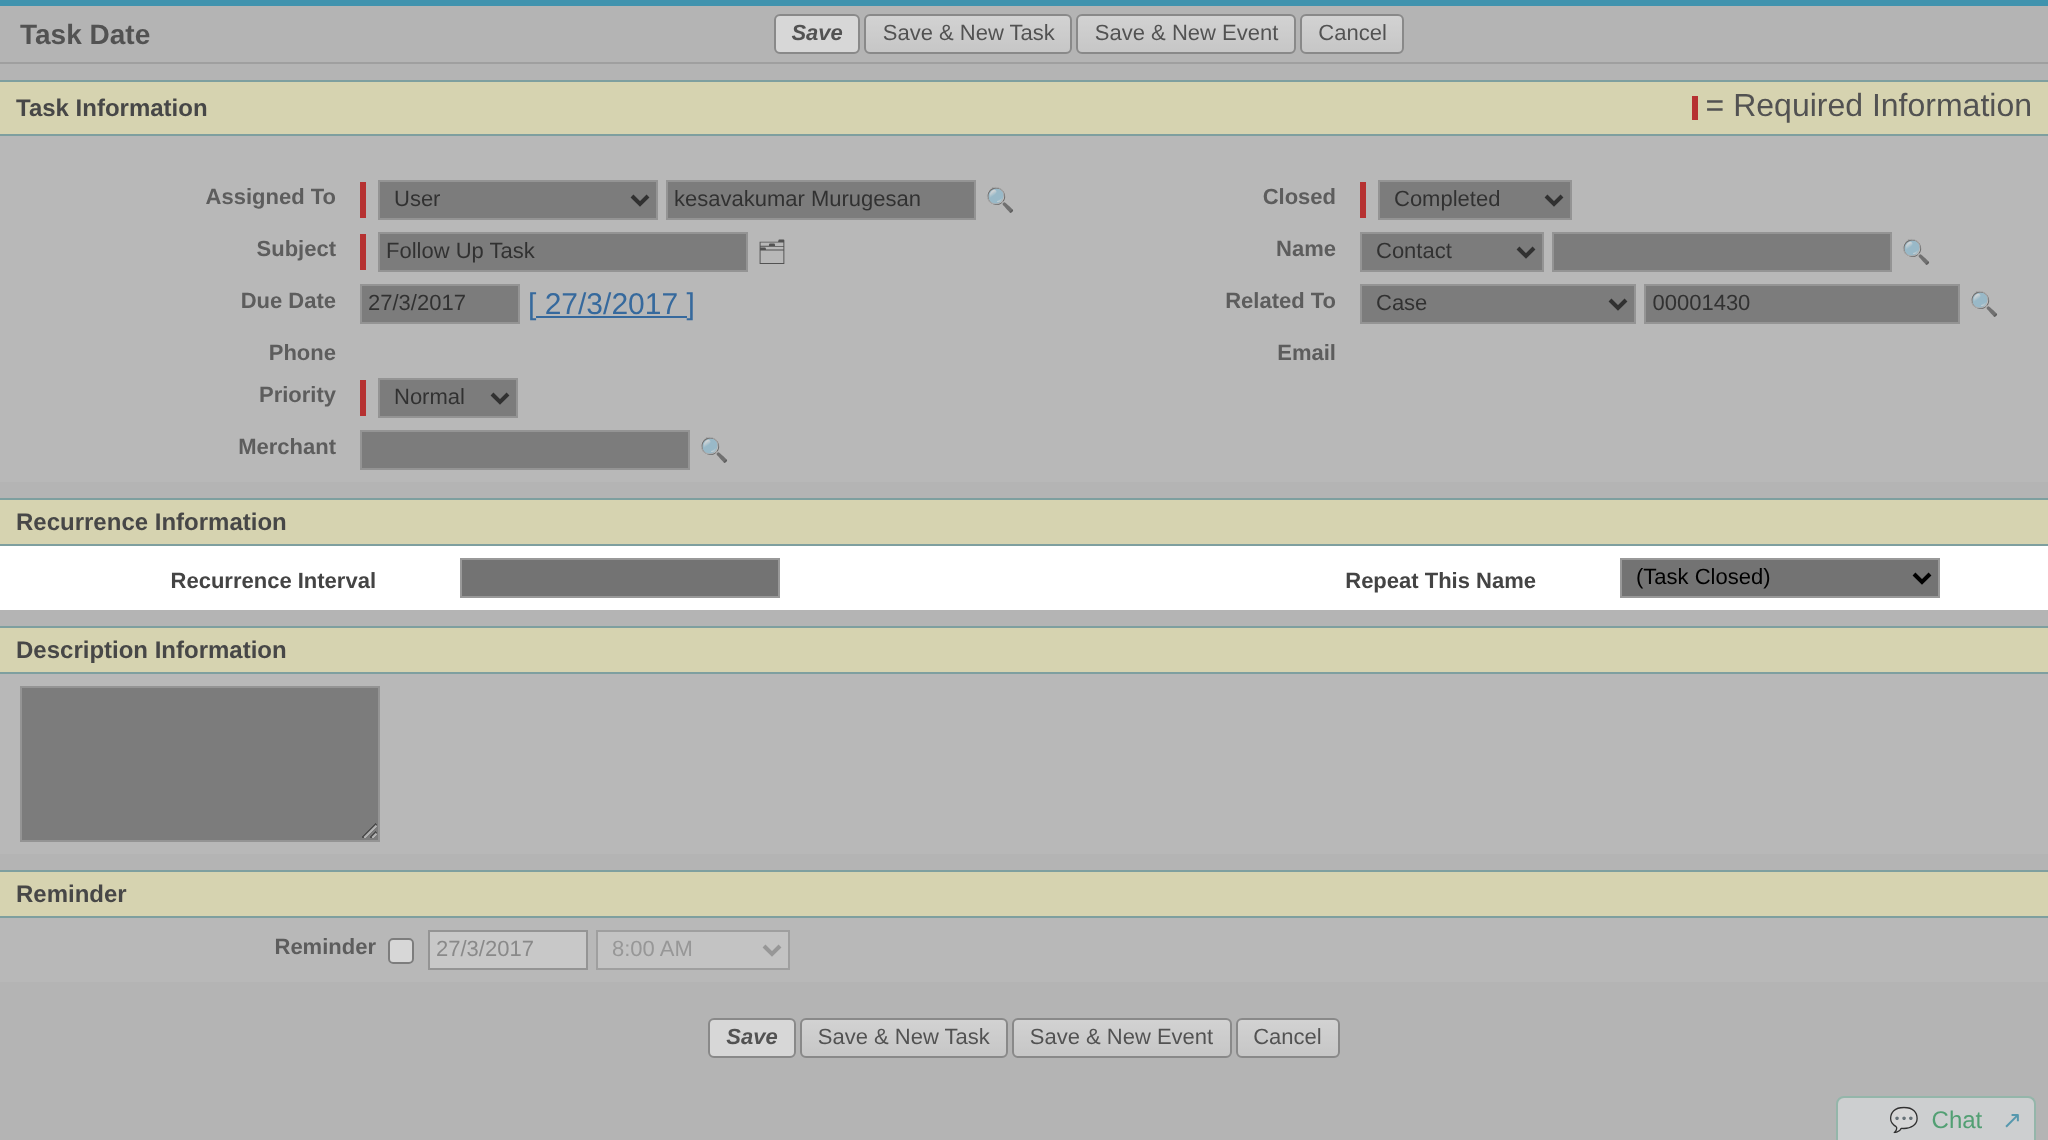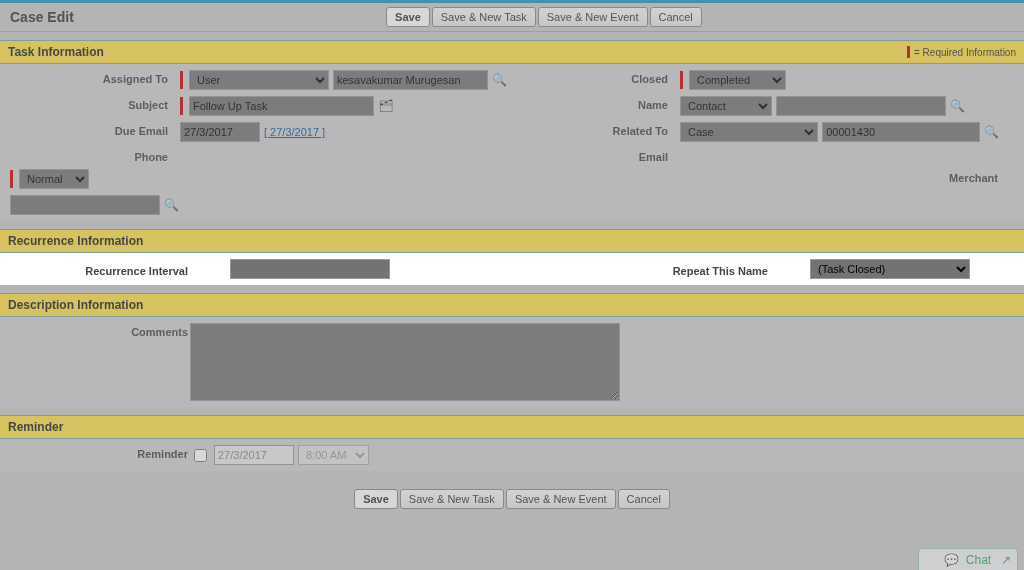--- a/index.html
+++ b/index.html
@@ -4,49 +4,49 @@
 <style>
   * { box-sizing: border-box; }
   html, body { margin:0; padding:0; font-family: Arial, Helvetica, sans-serif; font-size:11px; color:#333; background:#c9c9c9; }
   .page { width:1024px; height:570px; position:relative; background:#c9c9c9; overflow:hidden; }
   .overlay { position:absolute; inset:0; background:rgba(140,140,140,0.35); pointer-events:none; }
   .bar-top { height:3px; background:#1797c0; }
   .title-row { display:flex; align-items:center; padding:4px 10px; border-bottom:1px solid #aaa; }
   .title-row h1 { font-size:14px; font-weight:bold; margin:0; flex:0 0 auto; }
   .btn-row { flex:1; display:flex; justify-content:center; gap:2px; }
   button.sf-btn { background:linear-gradient(#f8f8f8,#e6e6e6); border:1px solid #888; border-radius:3px; padding:3px 8px; font-size:11px; color:#333; cursor:pointer; }
-  button.sf-btn.primary { background:#fff; font-weight:bold; }
-  .section-header { background:#fde047; padding:4px 8px; font-size:12px; font-weight:bold; color:#222; display:flex; justify-content:space-between; align-items:center; border-top:1px solid #7aa; border-bottom:1px solid #7aa; }
-  .req-info { font-weight:normal; font-size:10px; color:#333; display:flex; align-items:center; gap:4px;padding-left:16px; }
+  button.sf-btn.primary { background:#fff; font-weight:bold;font-style:italic; }
+  .section-header { background:#fef9c3; padding:4px 8px; font-size:12px; font-weight:bold; color:#222; display:flex; justify-content:space-between; align-items:center; border-top:1px solid #7aa; border-bottom:1px solid #7aa; }
+  .req-info { font-weight:normal; font-size:16px; color:#333; display:flex; align-items:center; gap:4px;padding-left:16px; }
   .req-bar { display:inline-block; width:3px; height:12px; background:#c00; }
   .section-body { background:#d0d0d0; padding:6px 10px; }
   .section-body.highlight { background:#fff; }
-  .form-grid { display:grid; grid-template-columns: 160px 340px 140px 320px; column-gap:10px; row-gap:6px; align-items:start; }
+  .form-grid { display:grid; grid-template-columns: 160px 340px 140px 320px; column-gap:10px; row-gap:6px; align-items:start;margin-top:16px; }
   .lbl { text-align:right; font-weight:bold; color:#444; padding-top:3px; padding-right:2px; }
   .field { display:flex; align-items:center; gap:4px; }
   .req { display:inline-block; width:3px; height:18px; background:#c00; margin-right:2px; }
   input[type=text], select, textarea { font-family:inherit; font-size:11px; border:1px solid #999; background:#737373; padding:2px 3px; }
   input[type=text] { height:20px; }
   select { height:20px; }
   textarea { resize:both; }
   .lookup-icon { width:16px; height:16px; display:inline-flex; align-items:center; justify-content:center; font-size:12px; cursor:pointer; }
-  .date-link { color:#0857a6; text-decoration:underline; font-size:11px; cursor:pointer; }
+  .date-link { color:#0857a6; text-decoration:underline; font-size:15px; cursor:pointer; }
   .disabled-input { background:#e8e8e8 !important; color:#888 !important; }
   .chat-widget { position:absolute; right:6px; bottom:0; width:100px; height:22px; background:#f0f3f4; border:1px solid #9cb; border-bottom:none; border-radius:4px 4px 0 0; display:flex; align-items:center; justify-content:center; gap:6px; font-size:12px; color:#3a6; }
   .chat-arrow { position:absolute; right:6px; color:#3a9fc0; font-size:12px; }
   .spacer { height:8px; background:#c9c9c9; }
 </style>
 </head>
 <body>
 
 <div class="page">
   <div class="bar-top"></div>
 
   <div class="title-row">
-    <h1>Case Edit</h1>
+    <h1>Task Date</h1>
     <div class="btn-row">
       <button class="sf-btn primary">Save</button>
       <button class="sf-btn">Save &amp; New Task</button>
       <button class="sf-btn">Save &amp; New Event</button>
       <button class="sf-btn">Cancel</button>
     </div>
   </div>
 
   <div class="spacer"></div>
 
@@ -85,39 +85,40 @@
       </div>
       <div class="lbl">Name</div>
       <div class="field">
         <select style="width:92px">
           <option>Contact</option>
         </select>
         <input type="text" style="width: 170px;" value="">
         <span class="lookup-icon">🔍</span>
       </div>
 
-      <div class="lbl">Due Email</div>
+      <div class="lbl">Due Date</div>
       <div class="field">
         <input type="text" style="width: 80px;" value="27/3/2017">
         <span class="date-link">[ 27/3/2017 ]</span>
       </div>
       <div class="lbl">Related To</div>
       <div class="field">
         <select style="width:140px">
           <option>Case</option>
         </select>
         <input type="text" style="width: 160px;" value="00001430">
         <span class="lookup-icon">🔍</span>
       </div>
 
       <div class="lbl">Phone</div>
       <div class="field"></div>
       <div class="lbl">Email</div>
       <div class="field"></div>
 
+      <div class="lbl">Priority</div>
       <div class="field">
         <span class="req"></span>
         <select style="width:70px">
           <option>Normal</option>
         </select>
       </div>
       <div></div>
         <div></div>
 
       <div class="lbl">Merchant</div>
@@ -150,39 +151,38 @@
     </div>
   </div>
 
   <div class="spacer"></div>
 
   <div class="section-header">
     <span>Description Information</span>
   </div>
   <div class="section-body">
     <div style="display:grid; grid-template-columns:180px 1fr;">
-      <div class="lbl">Comments</div>
       <div class="field">
         <textarea style="width: 430px; height: 78px;"></textarea>
       </div>
     </div>
   </div>
 
   <div class="spacer"></div>
 
   <div class="section-header">
     <span>Reminder</span>
   </div>
   <div class="section-body">
     <div style="display:grid; grid-template-columns:180px 1fr;">
       <div class="lbl">Reminder</div>
       <div class="field">
         <input type="checkbox" style="">
         <input type="text" class="disabled-input" style="width: 80px;" disabled="" value="27/3/2017">
-        <select class="disabled-input" style="width:71px" disabled="">
+        <select class="disabled-input" style="width:97px" disabled="">
           <option>8:00 AM</option>
         </select>
       </div>
     </div>
   </div>
 
   <div style="display:flex; justify-content:center; gap:2px; padding:18px 0 4px 0;">
     <button class="sf-btn primary">Save</button>
     <button class="sf-btn">Save &amp; New Task</button>
     <button class="sf-btn">Save &amp; New Event</button>

